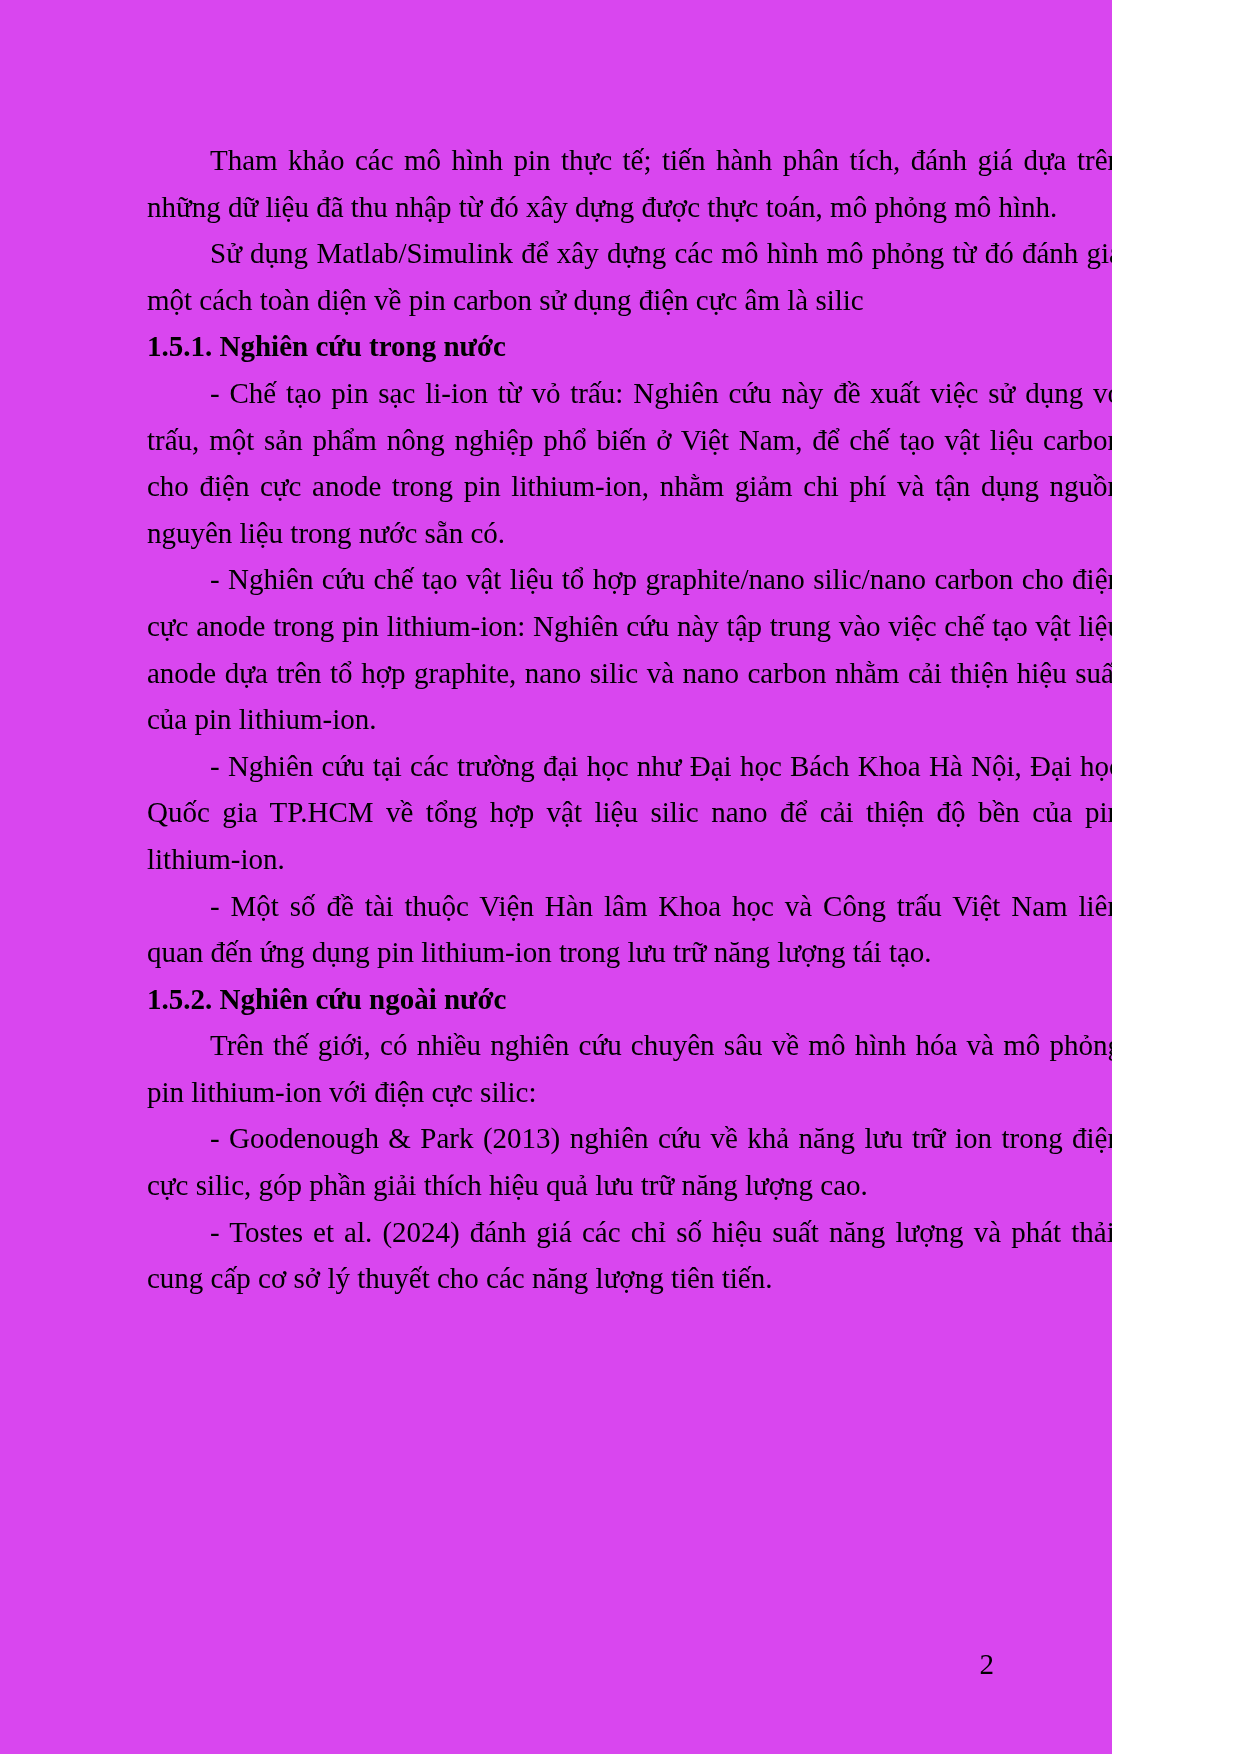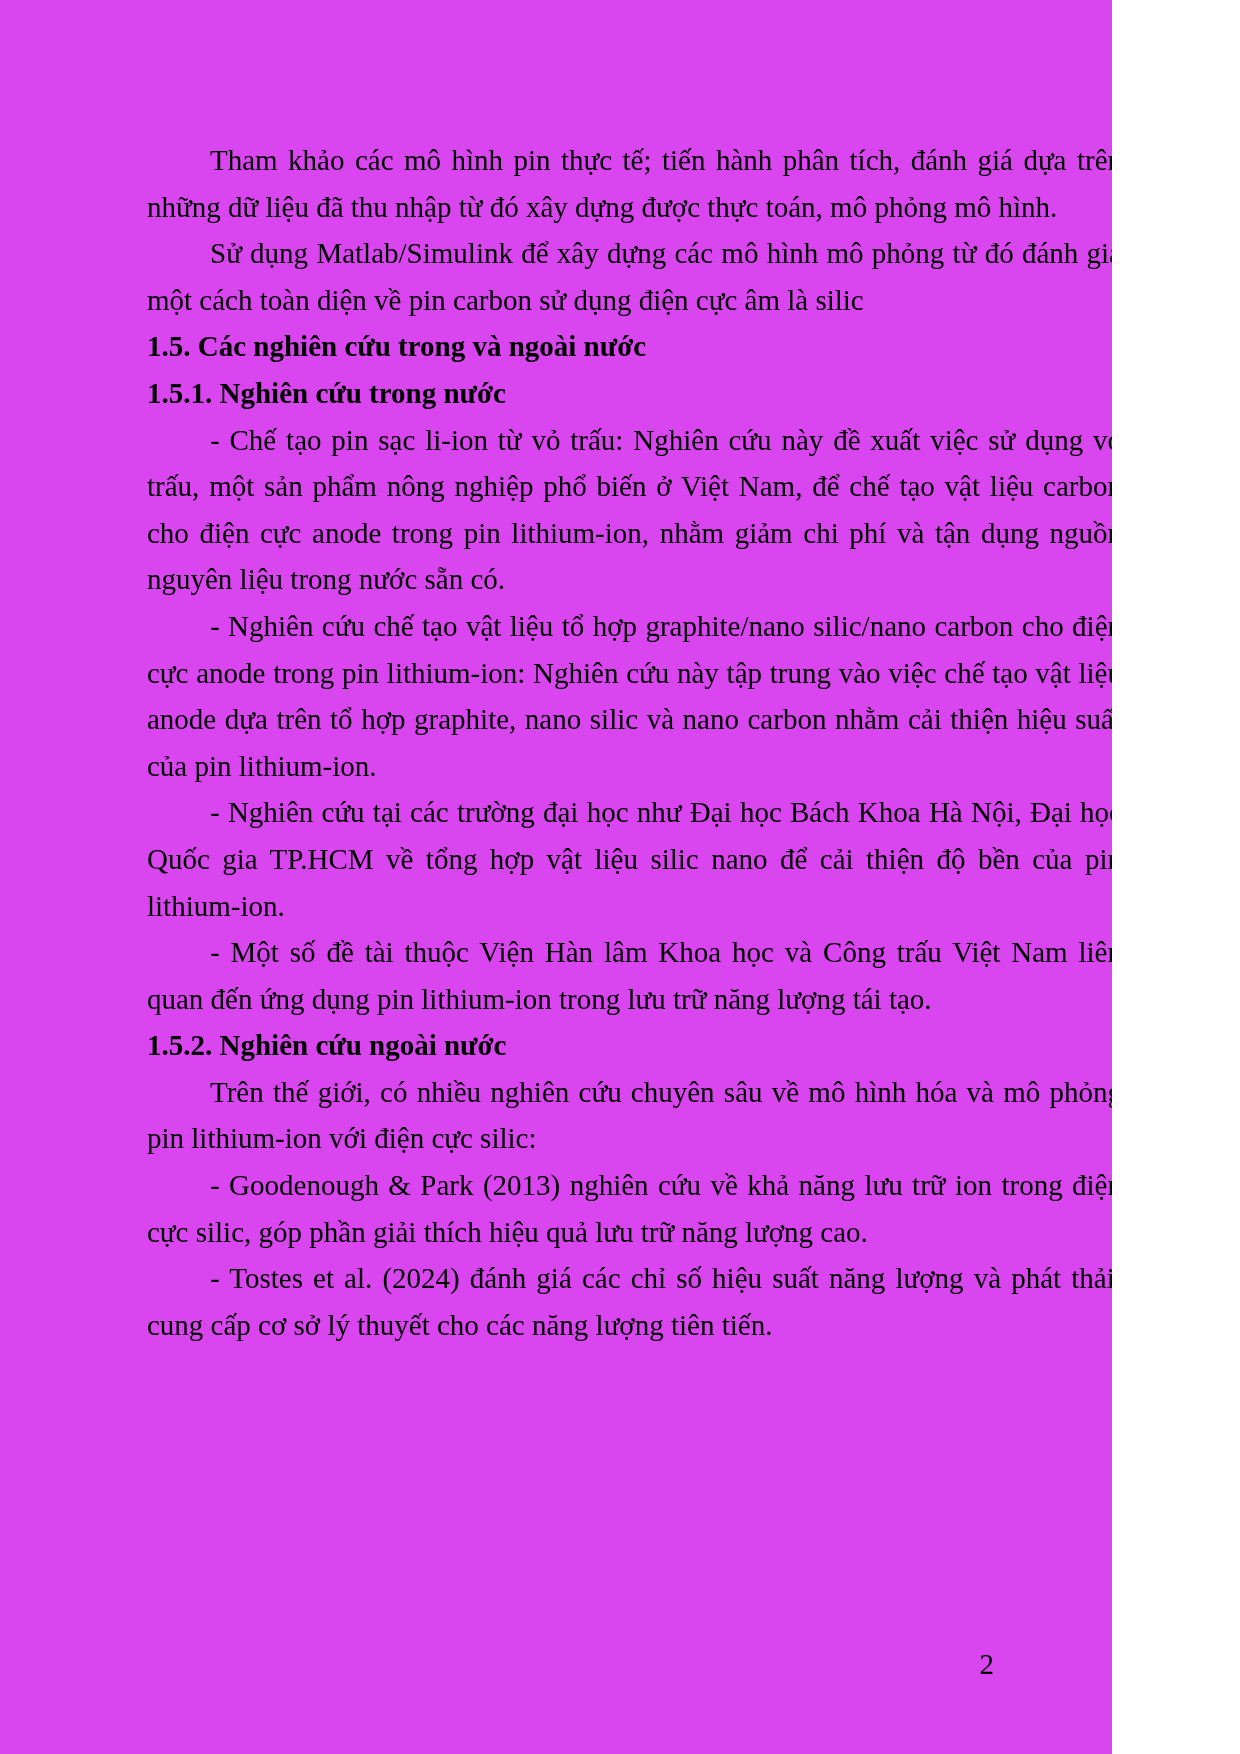--- a/index.html
+++ b/index.html
@@ -47,21 +47,20 @@
     text-align: right;
   }
 </style>
 </head>
 <body>
 
 <div class="page">
   <div class="content">
     <p class="para">Tham khảo các mô hình pin thực tế; tiến hành phân tích, đánh giá dựa trên những dữ liệu đã thu nhập từ đó xây dựng được thực toán, mô phỏng mô hình.</p>
     <p class="para">Sử dụng Matlab/Simulink để xây dựng các mô hình mô phỏng từ đó đánh giá một cách toàn diện về pin carbon sử dụng điện cực âm là silic</p>
-    <h3 class="heading">1.5. Các nghiên cứu trong và ngoài nước</h3>
     <h4 class="heading">1.5.1. Nghiên cứu trong nước</h4>
     <p class="para">- Chế tạo pin sạc li-ion từ vỏ trấu: Nghiên cứu này đề xuất việc sử dụng vỏ trấu, một sản phẩm nông nghiệp phổ biến ở Việt Nam, để chế tạo vật liệu carbon cho điện cực anode trong pin lithium-ion, nhằm giảm chi phí và tận dụng nguồn nguyên liệu trong nước sẵn có.</p>
     <p class="para">- Nghiên cứu chế tạo vật liệu tổ hợp graphite/nano silic/nano carbon cho điện cực anode trong pin lithium-ion: Nghiên cứu này tập trung vào việc chế tạo vật liệu anode dựa trên tổ hợp graphite, nano silic và nano carbon nhằm cải thiện hiệu suất của pin lithium-ion.</p>
     <p class="para">- Nghiên cứu tại các trường đại học như Đại học Bách Khoa Hà Nội, Đại học Quốc gia TP.HCM về tổng hợp vật liệu silic nano để cải thiện độ bền của pin lithium-ion.</p>
     <p class="para">- Một số đề tài thuộc Viện Hàn lâm Khoa học và Công trấu Việt Nam liên quan đến ứng dụng pin lithium-ion trong lưu trữ năng lượng tái tạo.</p>
     <h4 class="heading">1.5.2. Nghiên cứu ngoài nước</h4>
     <p class="para">Trên thế giới, có nhiều nghiên cứu chuyên sâu về mô hình hóa và mô phỏng pin lithium-ion với điện cực silic:</p>
     <p class="para">- Goodenough &amp; Park (2013) nghiên cứu về khả năng lưu trữ ion trong điện cực silic, góp phần giải thích hiệu quả lưu trữ năng lượng cao.</p>
     <p class="para">- Tostes et al. (2024) đánh giá các chỉ số hiệu suất năng lượng và phát thải, cung cấp cơ sở lý thuyết cho các năng lượng tiên tiến.</p>
   </div>

